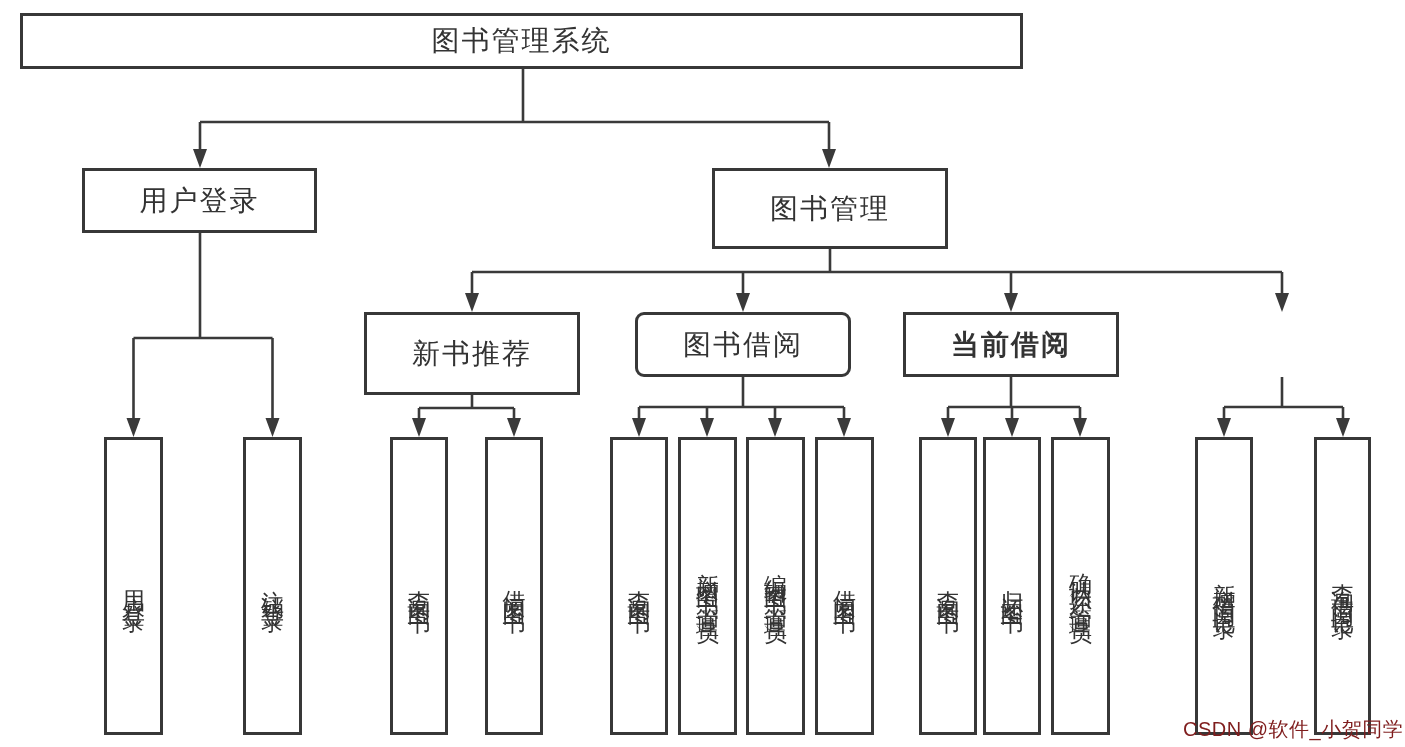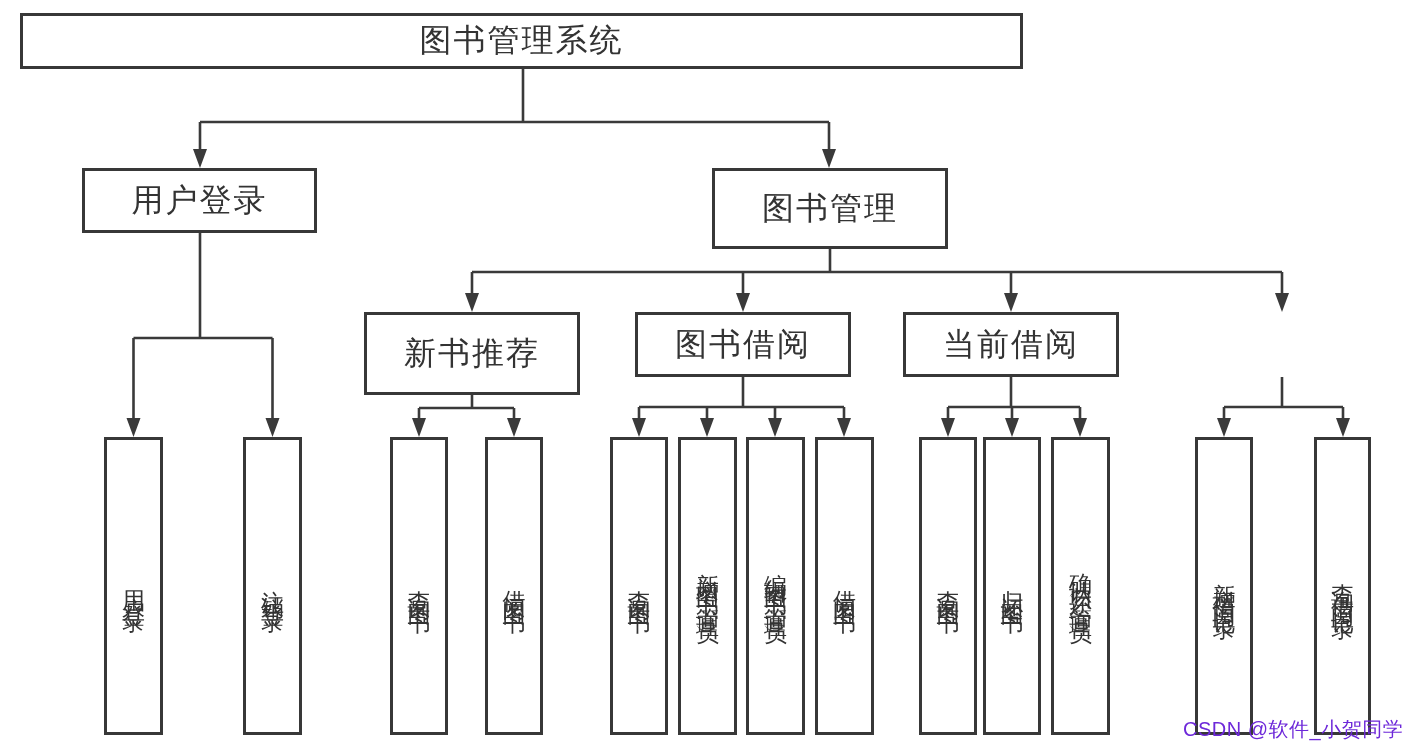--- a/index.html
+++ b/index.html
@@ -15,54 +15,54 @@
   .ln{fill:none;stroke:#3a3a3a;stroke-width:2.6;}
   .tri{fill:#3a3a3a;stroke:none;}
   .node{
     position:absolute;
     box-sizing:border-box;
     background:#ffffff;
     border:3px solid #383838;
     display:flex;align-items:center;justify-content:center;
     text-align:center;
   }
-  .h{font-size:32px;letter-spacing:2px;}
+  .h{font-size:28px;letter-spacing:2px;}
   .v{padding:2px 0;}
   .vtext{
     writing-mode:vertical-rl;
     text-orientation:mixed;
     font-size:23px;
     letter-spacing:7px;
     line-height:1;
   }
   
   .n-root{left:20px;top:13px;width:1003px;height:56px;}
   .n-user-login{left:82px;top:168px;width:235px;height:65px;}
   .n-book-mgmt{left:712px;top:168px;width:236px;height:81px;}
   .n-new-book{left:364px;top:312px;width:216px;height:83px;text-align:right;}
-  .n-book-borrow{left:635px;top:312px;width:216px;height:65px;}
-  .n-current-borrow{left:903px;top:312px;width:216px;height:65px;}
+  .n-book-borrow{left:635px;top:312px;width:216px;height:65px;border-radius:9px;}
+  .n-current-borrow{left:903px;top:312px;width:216px;height:65px;font-weight:bold;}
   .n-borrow-record{left:1174px;top:312px;width:216px;height:65px;}
   .leaf{top:437px;height:298px;}
   .n-leaf-user-login{left:104px;width:59px;}
   .n-leaf-logout{left:243px;width:59px;}
   .n-nbr-query{left:390px;width:58px;}
   .n-nbr-borrow{left:485px;width:58px;}
   .n-bb-query{left:610px;width:58px;}
   .n-bb-add{left:678px;width:59px;}
   .n-bb-edit{left:746px;width:59px;}
   .n-bb-borrow{left:815px;width:59px;}
   .n-cb-query{left:919px;width:58px;}
   .n-cb-return{left:983px;width:58px;}
   .n-cb-confirm{left:1051px;width:59px;}
   .n-br-add{left:1195px;width:58px;}
   .n-br-query{left:1314px;width:57px;}
   .watermark{
     position:absolute;left:1183px;top:716px;
-    font-size:20px;color:#6d28d9;letter-spacing:0.5px;
+    font-size:20px;color:#7f1d1d;letter-spacing:0.5px;
     white-space:nowrap;z-index:5;
   }
 </style>
 </head>
 <body>
 
 <div class="stage">
 
   <svg class="connectors" viewBox="0 0 1405 747" xmlns="http://www.w3.org/2000/svg">
     <g>

